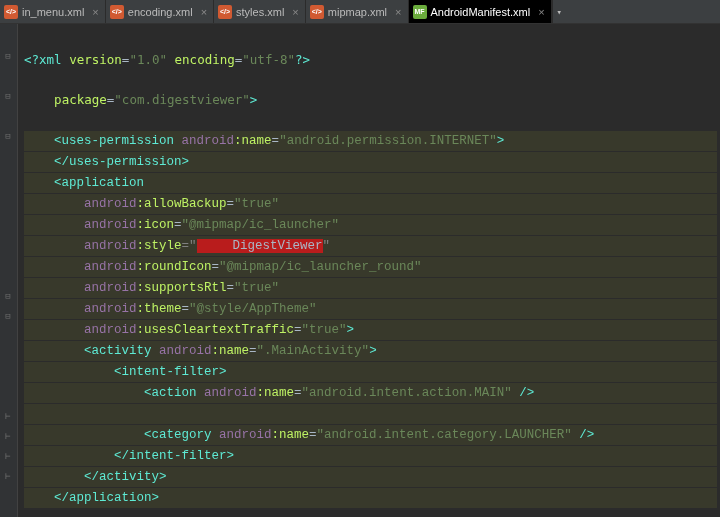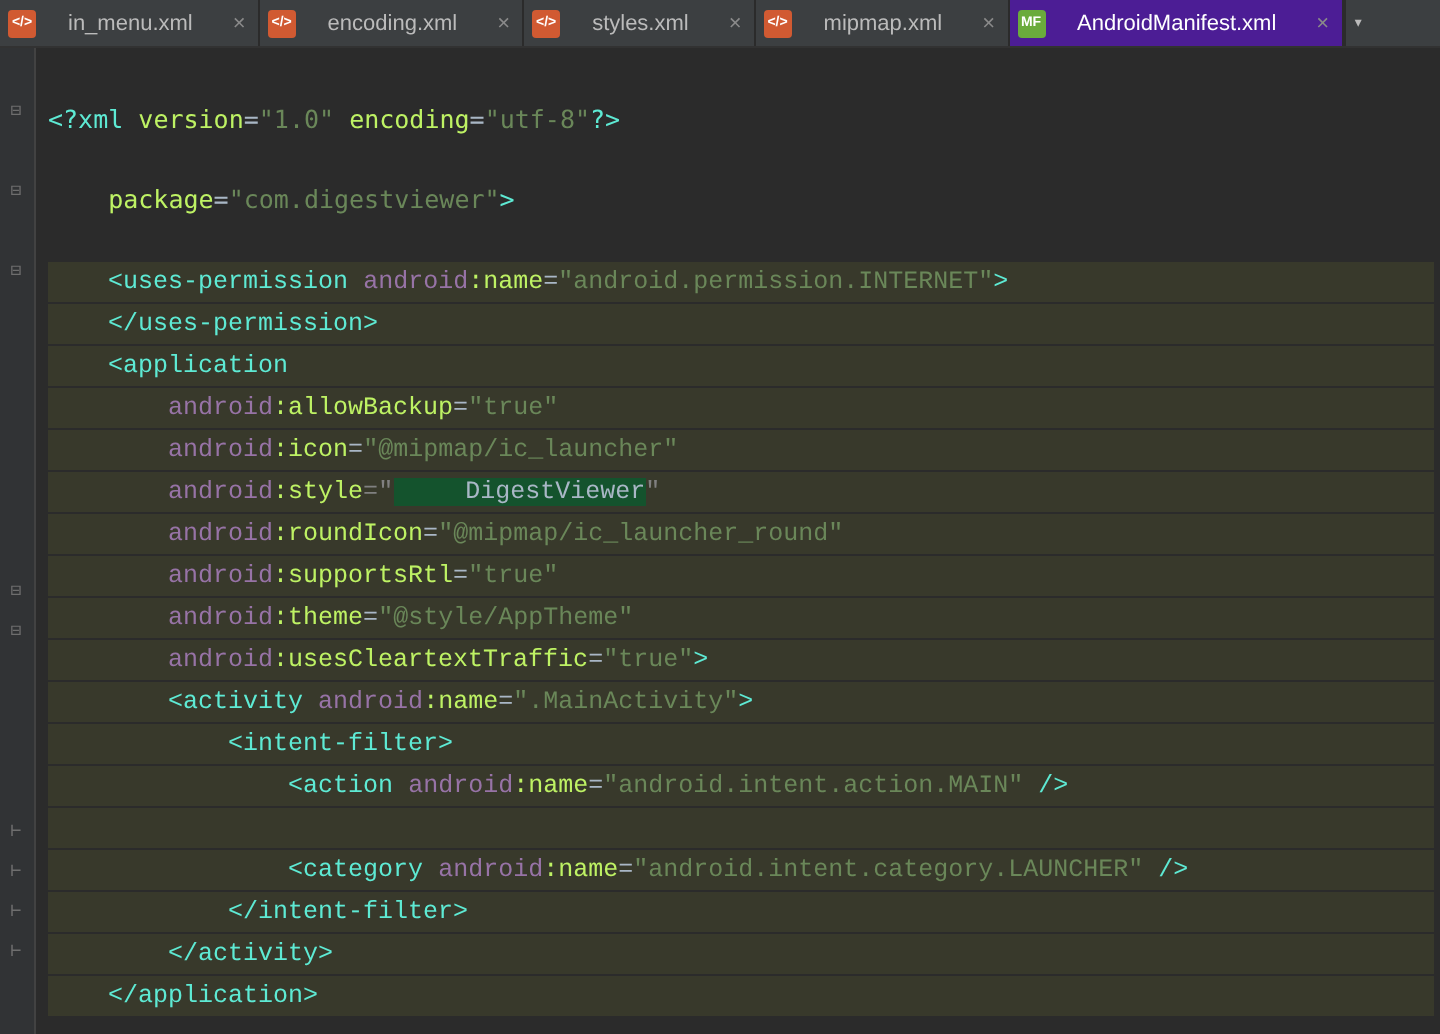--- a/index.html
+++ b/index.html
@@ -17,28 +17,28 @@
     background: #3c3f41;
     height: 24px;
     border-bottom: 1px solid #323232;
     align-items: stretch;
   }
   .tab {
     display: flex;
     align-items: center;
     padding: 0 6px 0 4px;
     border-right: 1px solid #2b2b2b;
-    gap: 16px;
+    gap: 4px;
     color: #bbbbbb;
     font-size: 11px;
     font-family: sans-serif;
     cursor: pointer;
   }
   .tab.active {
-    background: #4c1d95;
+    background: #000000;
     color: #ffffff;
   }
   .tab-icon {
     width: 14px;
     height: 14px;
     display: flex;
     align-items: center;
     justify-content: center;
     font-size: 7px;
     font-weight: bold;
@@ -89,21 +89,21 @@
     white-space: pre;
     font-size: 12.5px;
   }
   .code .line { height: 20px; }
   .changed {
     background: #38392b;
     display: inline-block;
     min-width: 693px;
     font-family: Liberation Mono, monospace;
   }
-  .sel { background: #14532d; color: #a9b7c6; padding-left: 36px; }
+  .sel { background: #b91c1c; color: #a9b7c6; padding-left: 36px; }
   .c-tag   { color: #5eead4; }
   .c-ns    { color: #babf56; }
   .c-attr  { color: #bef264; }
   .c-nsattr{ color: #9773a6; }
   .c-eq    { color: #a9b7c6; }
   .c-str   { color: #6a8759; }
   .c-grey  { color: #808080; }
 </style>
 </head>
 <body>

